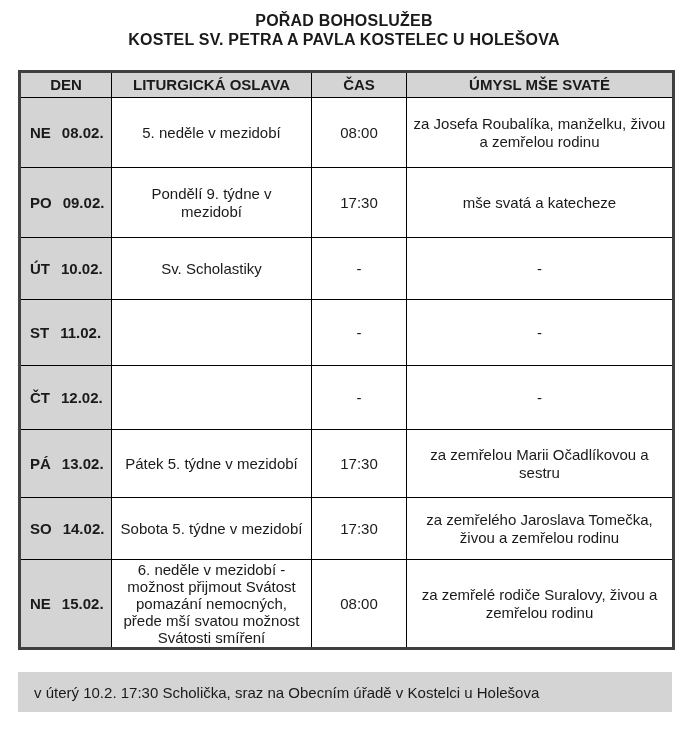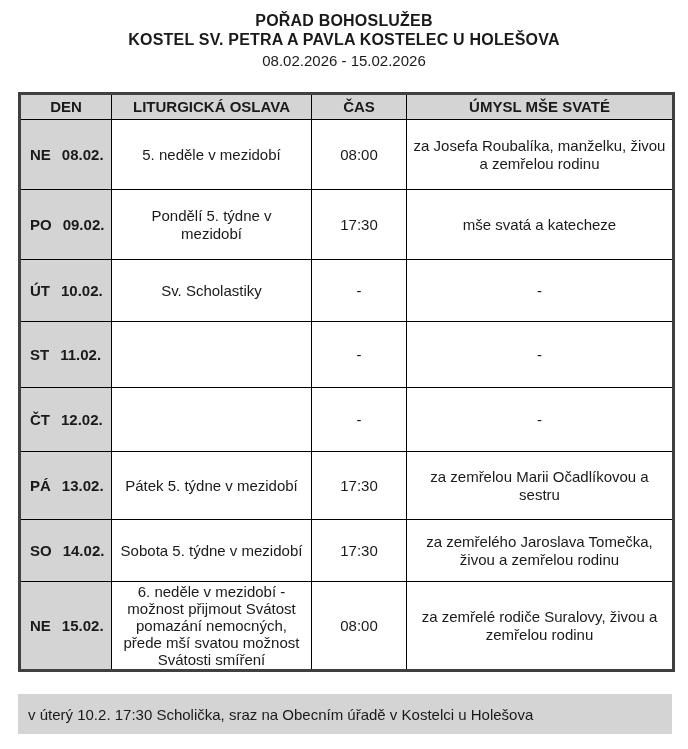--- a/index.html
+++ b/index.html
@@ -80,33 +80,32 @@
   tr.row-tall td.cell-celebration { line-height: 17px; padding: 1px 5px; }
   
   .footer-note {
     width: 654px;
     height: 40px;
     margin: 22px 0 0 18px;
     background: #d4d4d4;
     display: flex;
     align-items: center;
     box-sizing: border-box;
-    padding-left: 10px;
+    padding-left: 16px;
     font-size: 15px;
   }
 </style>
 </head>
 <body>
 
 <div class="page">
 
   <div class="titles">
     <div class="title-line">POŘAD BOHOSLUŽEB</div>
     <div class="title-line">KOSTEL SV. PETRA A PAVLA KOSTELEC U HOLEŠOVA</div>
-    <div class="date-range">08.02.2026 - 15.02.2026</div>
   </div>
 
   <table class="schedule">
     <colgroup>
       <col style="width:92px">
       <col style="width:200px">
       <col style="width:95px">
       <col style="width:267px">
     </colgroup>
     <thead>
@@ -119,21 +118,21 @@
     </thead>
     <tbody>
       <tr style="height:70px">
         <td class="day-cell"><span class="day-abbr">NE</span><span class="day-date">08.02.</span></td>
         <td class="cell-celebration">5. neděle v mezidobí</td>
         <td class="cell-time">08:00</td>
         <td class="cell-intention">za Josefa Roubalíka, manželku, živou a zemřelou rodinu</td>
       </tr>
       <tr style="height:70px">
         <td class="day-cell"><span class="day-abbr">PO</span><span class="day-date">09.02.</span></td>
-        <td class="cell-celebration">Pondělí 5. týdne v mezidobí</td>
+        <td class="cell-celebration">Pondělí 9. týdne v mezidobí</td>
         <td class="cell-time">17:30</td>
         <td class="cell-intention">mše svatá a katecheze</td>
       </tr>
       <tr style="height:62px">
         <td class="day-cell"><span class="day-abbr">ÚT</span><span class="day-date">10.02.</span></td>
         <td class="cell-celebration">Sv. Scholastiky</td>
         <td class="cell-time">-</td>
         <td class="cell-intention">-</td>
       </tr>
       <tr style="height:66px">

